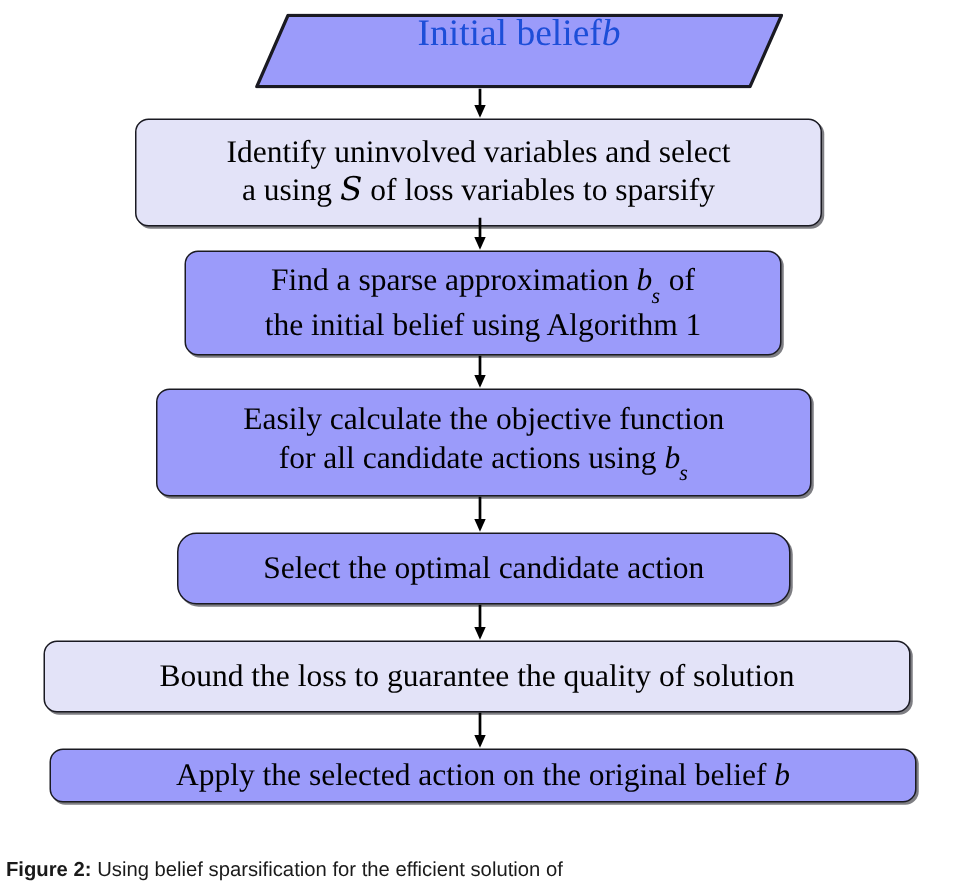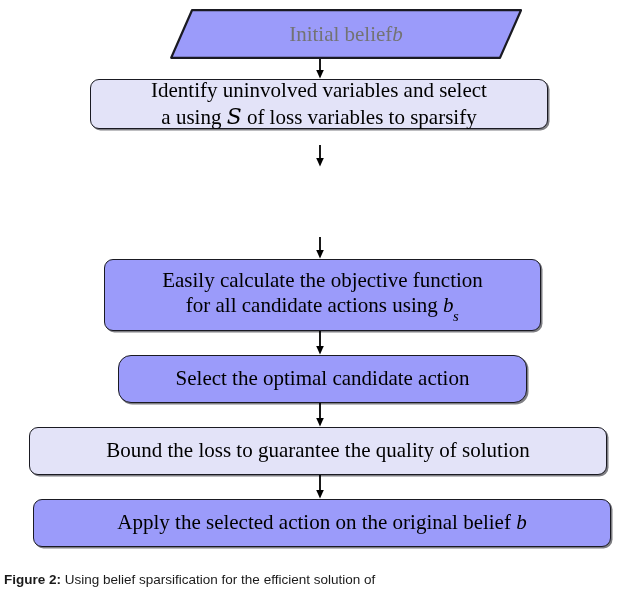--- a/index.html
+++ b/index.html
@@ -58,24 +58,23 @@
     position: absolute;
     inset: 0;
     width: 100%;
     height: 100%;
     display: block;
   }
   .io .io-label {
     position: absolute;
     inset: 0;
     display: flex;
-    align-items: center;
     justify-content: center;
-    font-size: 21px;
-    color: #737373;
+    font-size: 25px;
+    color: #1d4ed8;
   }
 
   
   .arrow {
     position: absolute;
     width: 14px;
   }
   .arrow svg { display: block; width: 14px; height: 100%; }
 
   
@@ -130,31 +129,34 @@
     </div>
   </div>
 
   <div class="arrow" style="left:313px; top:59px; height:20px;">
     <svg viewBox="0 0 14 20" preserveAspectRatio="none">
       <line x1="7" y1="0" x2="7" y2="13" stroke="#000" stroke-width="1.8"></line>
       <polygon points="3.2,11 10.8,11 7,19.5" fill="#000"></polygon>
     </svg>
   </div>
 
-  <div class="node proc fill-light shadow" style="left:90px; top:79px; width:458px; height:50px;">
+  <div class="node proc fill-light shadow" style="left:90px; top:79px; width:458px; height:72px;">
     <span class="txt"><span>Identify uninvolved variables and select</span><br><span>a using </span><span class="cal">S</span><span> of loss variables to sparsify</span></span>
   </div>
 
   <div class="arrow" style="left:313px; top:145px; height:22px;">
     <svg viewBox="0 0 14 22" preserveAspectRatio="none">
       <line x1="7" y1="0" x2="7" y2="15" stroke="#000" stroke-width="1.8"></line>
       <polygon points="3.2,13 10.8,13 7,21.5" fill="#000"></polygon>
     </svg>
   </div>
 
+  <div class="node proc fill-dark shadow" style="left:123px; top:167px; width:398px; height:70px;">
+    <span class="txt"><span>Find a sparse approximation </span><span class="mi">b</span><span class="mi-sub">s</span><span> of</span><br><span>the initial belief using Algorithm 1</span></span>
+  </div>
 
   <div class="arrow" style="left:313px; top:237px; height:22px;">
     <svg viewBox="0 0 14 22" preserveAspectRatio="none">
       <line x1="7" y1="0" x2="7" y2="15" stroke="#000" stroke-width="1.8"></line>
       <polygon points="3.2,13 10.8,13 7,21.5" fill="#000"></polygon>
     </svg>
   </div>
 
   <div class="node proc fill-dark shadow" style="left:104px; top:259px; width:437px; height:72px;justify-content:center;">
     <span class="txt"><span>Easily calculate the objective function</span><br><span>for all candidate actions using </span><span class="mi">b</span><span class="mi-sub">s</span></span>
@@ -182,21 +184,21 @@
     <span class="txt">Bound the loss to guarantee the quality of solution</span>
   </div>
 
   <div class="arrow" style="left:313px; top:475px; height:24px;">
     <svg viewBox="0 0 14 24" preserveAspectRatio="none">
       <line x1="7" y1="0" x2="7" y2="17" stroke="#000" stroke-width="1.8"></line>
       <polygon points="3.2,15 10.8,15 7,23.5" fill="#000"></polygon>
     </svg>
   </div>
 
-  <div class="node proc fill-dark shadow" style="left:33px; top:499px; width:578px; height:48px;">
+  <div class="node proc fill-dark shadow" style="left:33px; top:499px; width:578px; height:36px;">
     <span class="txt"><span>Apply the selected action on the original belief </span><span class="mi">b</span></span>
   </div>
 
   <div id="caption">
     <span class="cap-label">Figure 2:</span>
     <span>Using belief sparsification for the efficient solution of</span>
   </div>
 
 </div>
 

